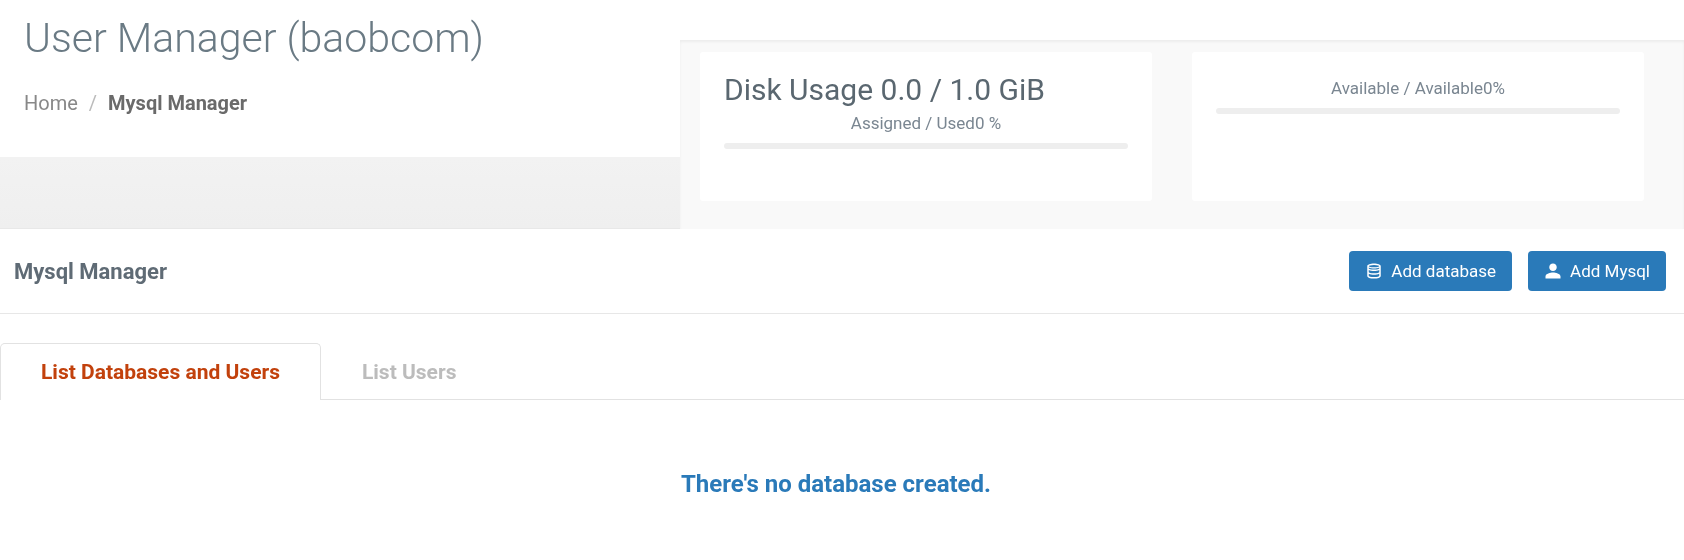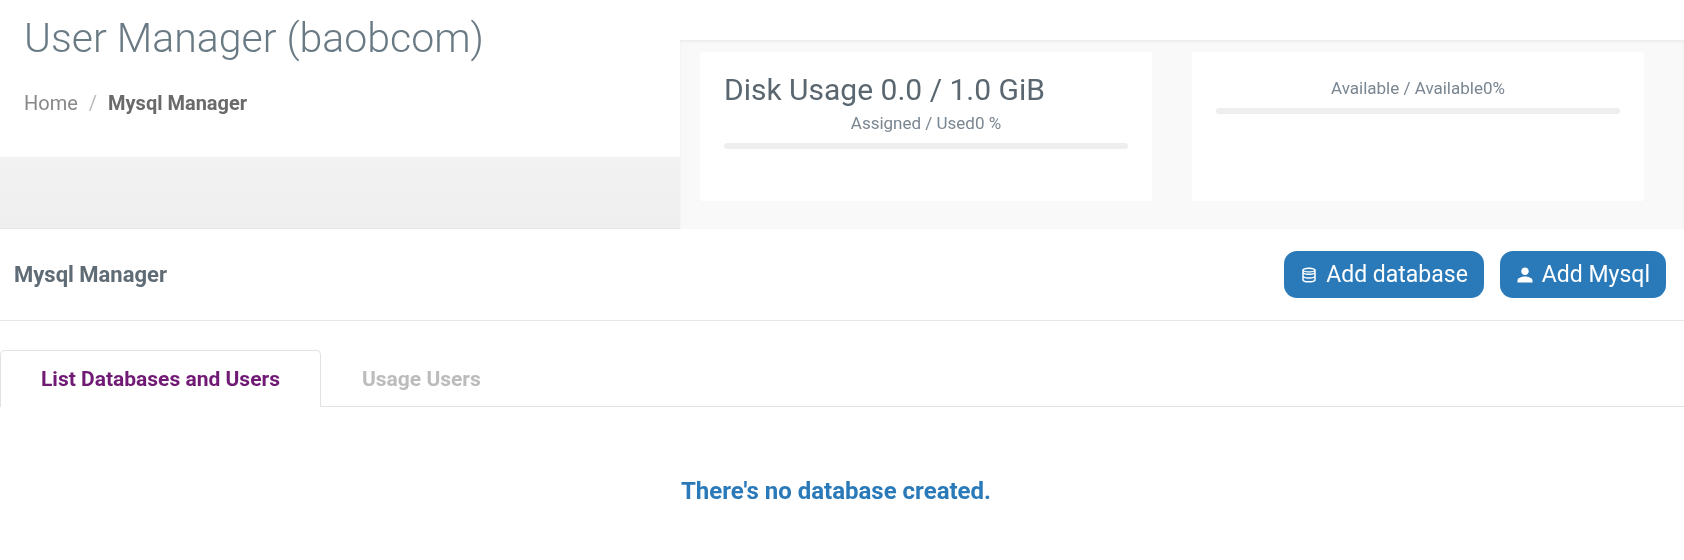--- a/index.html
+++ b/index.html
@@ -103,23 +103,23 @@
       display: flex;
       gap: 16px;
     }
     .btn {
       display: inline-flex;
       align-items: center;
       gap: 8px;
       background: #2a7ab9;
       color: #fff;
       border: none;
-      border-radius: 13px;
+      border-radius: 4px;
       padding: 10px 16px;
-      font-size: 23px;
+      font-size: 17px;
       font-weight: 400;
       cursor: pointer;
     }
     .btn svg { fill: #fff; }
     .tabs {
       display: flex;
       align-items: flex-end;
       padding: 28px 0 0 0;
       border-bottom: 1px solid #e2e2e2;
     }
@@ -128,21 +128,21 @@
       font-size: 21px;
       font-weight: 700;
       color: #bcbcbc;
       cursor: pointer;
       border: 1px solid transparent;
       border-bottom: none;
       position: relative;
       top: 1px;
     }
     .tab.active {
-      color: #701a75;
+      color: #c2410c;
       background: #fff;
       border-color: #e2e2e2;
       border-radius: 5px 5px 0 0;
     }
     .empty-msg {
       text-align: center;
       padding: 70px 12px 40px 0;
       font-size: 24px;
       font-weight: 700;
       color: #2a7ab9;
@@ -194,16 +194,16 @@
       <svg width="18" height="18" viewBox="0 0 24 24">
           <path d="M12 12c2.8 0 5-2.2 5-5s-2.2-5-5-5-5 2.2-5 5 2.2 5 5 5zm0 2c-3.3 0-10 1.7-10 5v3h20v-3c0-3.3-6.7-5-10-5z"></path>
         </svg>
       <span>Add Mysql</span>
     </button>
   </div>
 </div>
 
 <div class="tabs">
   <div class="tab active">List Databases and Users</div>
-  <div class="tab">Usage Users</div>
+  <div class="tab">List Users</div>
 </div>
 
 <div class="empty-msg">There's no database created.</div>
 
 </body></html>

